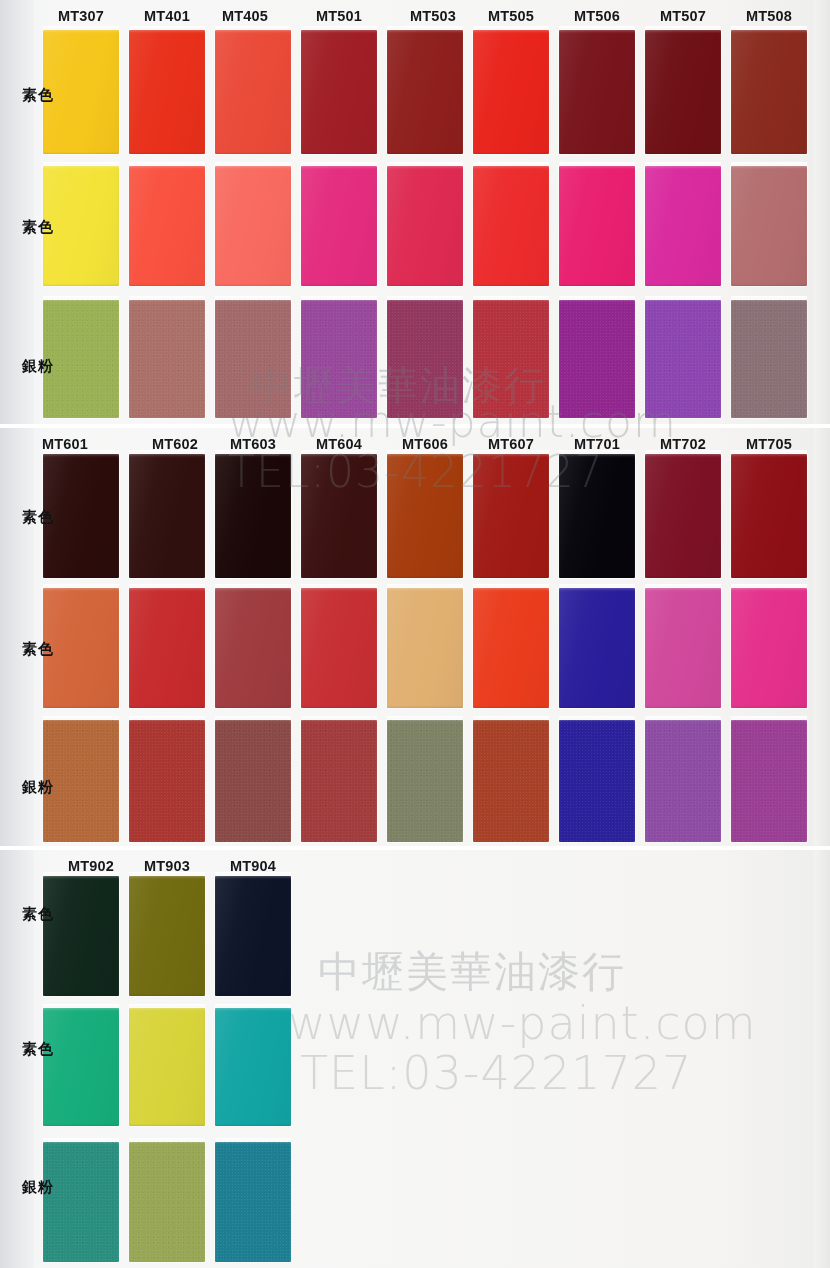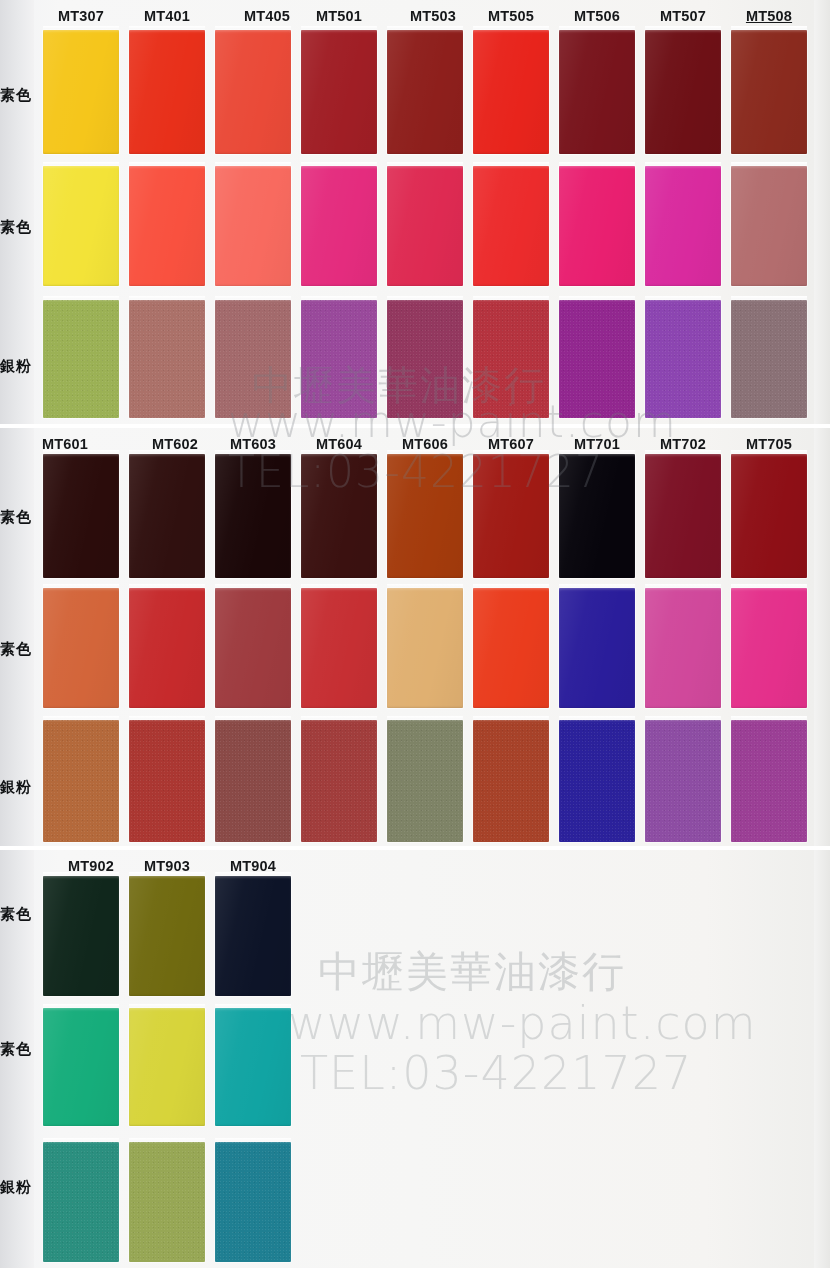--- a/index.html
+++ b/index.html
@@ -78,21 +78,21 @@
     font-size: 14.5px;
     font-weight: bold;
     color: #16181a;
     letter-spacing: 0.2px;
     font-family: "Liberation Sans", "DejaVu Sans", sans-serif;
   }
 
   
   .row-label {
     position: absolute;
-    left: 0;
+    left: 22px;
     width: 40px;
     font-size: 15px;
     font-weight: 700;
     color: #101214;
     font-family: "DejaVu Sans", "Liberation Sans", sans-serif;
     letter-spacing: 1px;
     z-index: 5;
   }
 
   
@@ -173,27 +173,27 @@
 </style>
 </head>
 <body>
 
 <div id="chart-root">
 
   <div class="panel p1">
     <div class="code-row" id="codes-0">
         <div class="code" style="left: 38px;">MT307</div>
         <div class="code" style="left: 124px;">MT401</div>
-        <div class="code" style="left: 224px;">MT405</div>
+        <div class="code" style="left: 202px;">MT405</div>
         <div class="code" style="left: 296px;">MT501</div>
         <div class="code" style="left: 390px;">MT503</div>
         <div class="code" style="left: 468px;">MT505</div>
         <div class="code" style="left: 554px;">MT506</div>
         <div class="code" style="left: 640px;">MT507</div>
-        <div class="code" style="left: 726px; text-decoration: underline;">MT508</div>
+        <div class="code" style="left: 726px;">MT508</div>
       </div>
 
     <div class="row-label" style="top:86px;">素色</div>
     <div class="row-label" style="top:218px;">素色</div>
     <div class="row-label" style="top:357px;">銀粉</div>
 
     <div id="swatches-0">
         <div class="chip-top" style="left: 43px; top: 26px;"></div>
         <div class="swatch plain" title="MT307 素色" style="left: 43px; top: 30px; height: 124px; background: rgb(245, 198, 27);"></div>
         <div class="chip-top" style="left: 129px; top: 26px;"></div>

